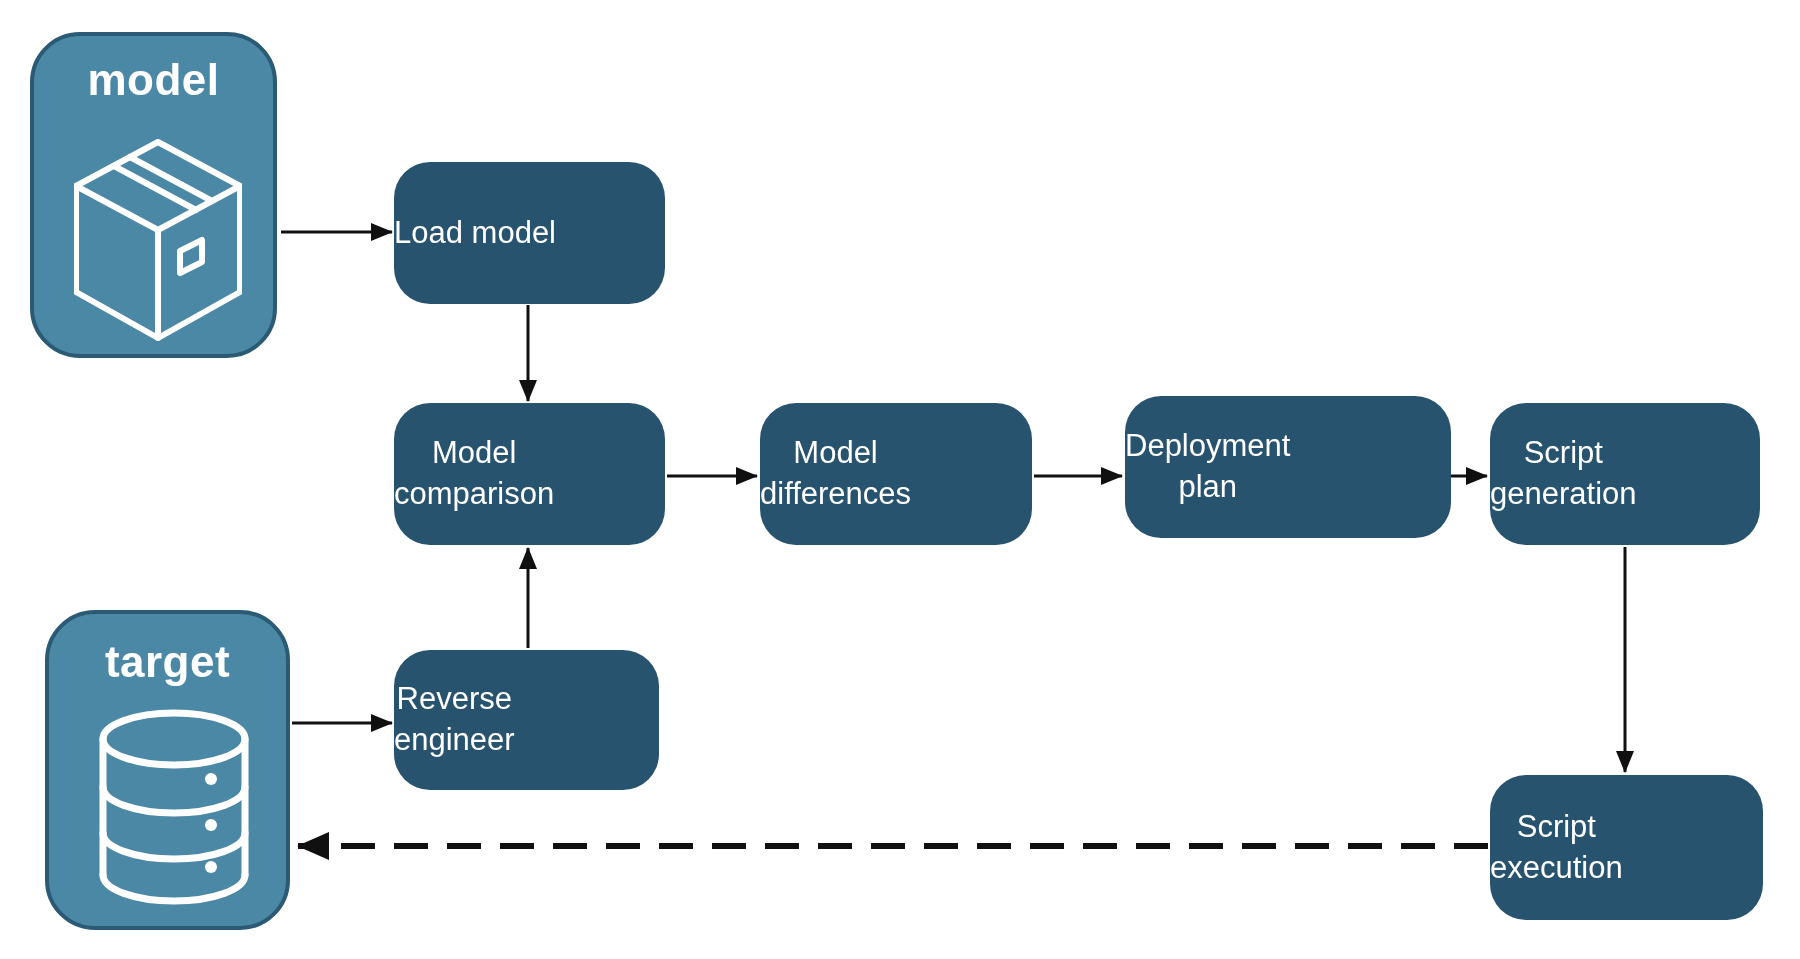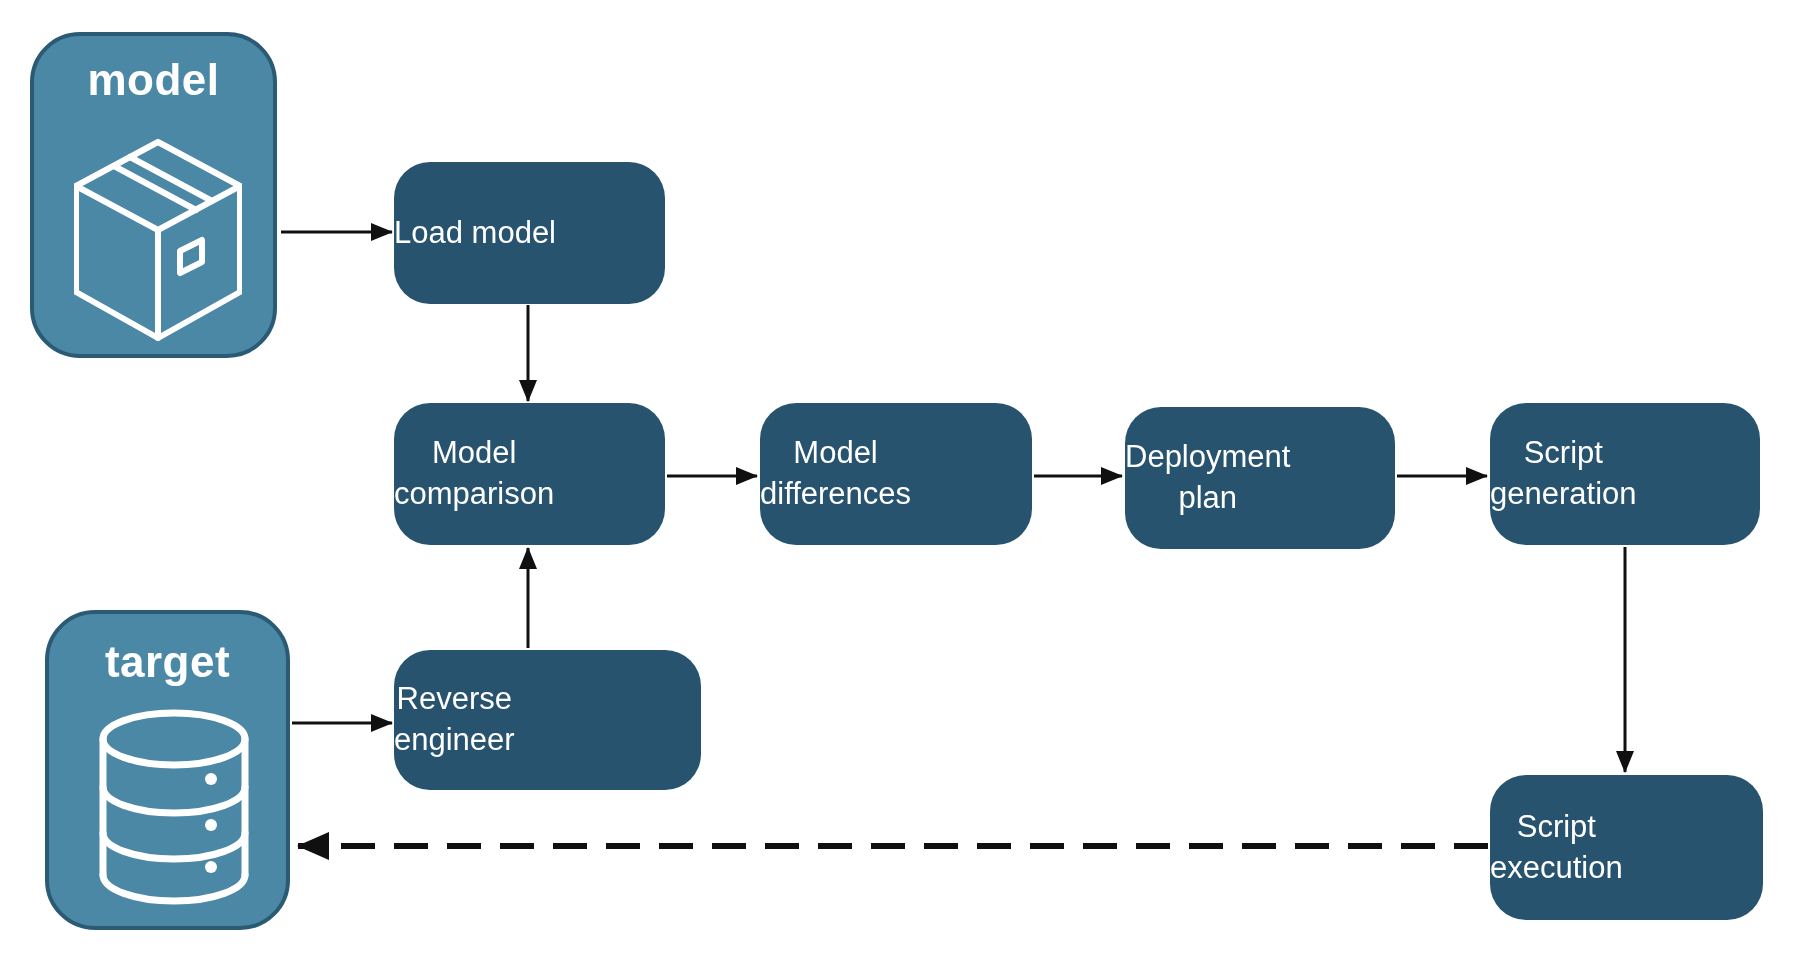--- a/index.html
+++ b/index.html
@@ -80,23 +80,23 @@
   .panel.source .panel-icon  { left: 40px; top: 103px; }
 
   .panel.target { left: 45px;  top: 610px; width: 245px; height: 320px; }
   .panel.target .panel-title { margin-top: 26px; }
   .panel.target .panel-icon  { left: 50px; top: 95px; }
 
   
   .node.load-model        { left: 394px;  top: 162px; width: 271px; height: 142px; }
   .node.model-comparison  { left: 394px;  top: 403px; width: 271px; height: 142px; }
   .node.model-differences { left: 760px;  top: 403px; width: 272px; height: 142px; }
-  .node.deployment-plan   { left: 1125px; top: 407px; width: 270px; height: 142px; }
+  .node.deployment-plan   { left: 1125px; top: 396px; width: 326px; height: 142px; }
   .node.script-generation { left: 1490px; top: 403px; width: 270px; height: 142px; }
-  .node.reverse-engineer  { left: 394px;  top: 650px; width: 307px; height: 140px; }
+  .node.reverse-engineer  { left: 394px;  top: 650px; width: 265px; height: 140px; }
   .node.script-execution  { left: 1490px; top: 775px; width: 273px; height: 145px; }
 
   .icon-stroke {
     stroke: #ffffff;
     fill: none;
     stroke-linejoin: round;
     stroke-linecap: round;
   }
 </style>
 </head>

